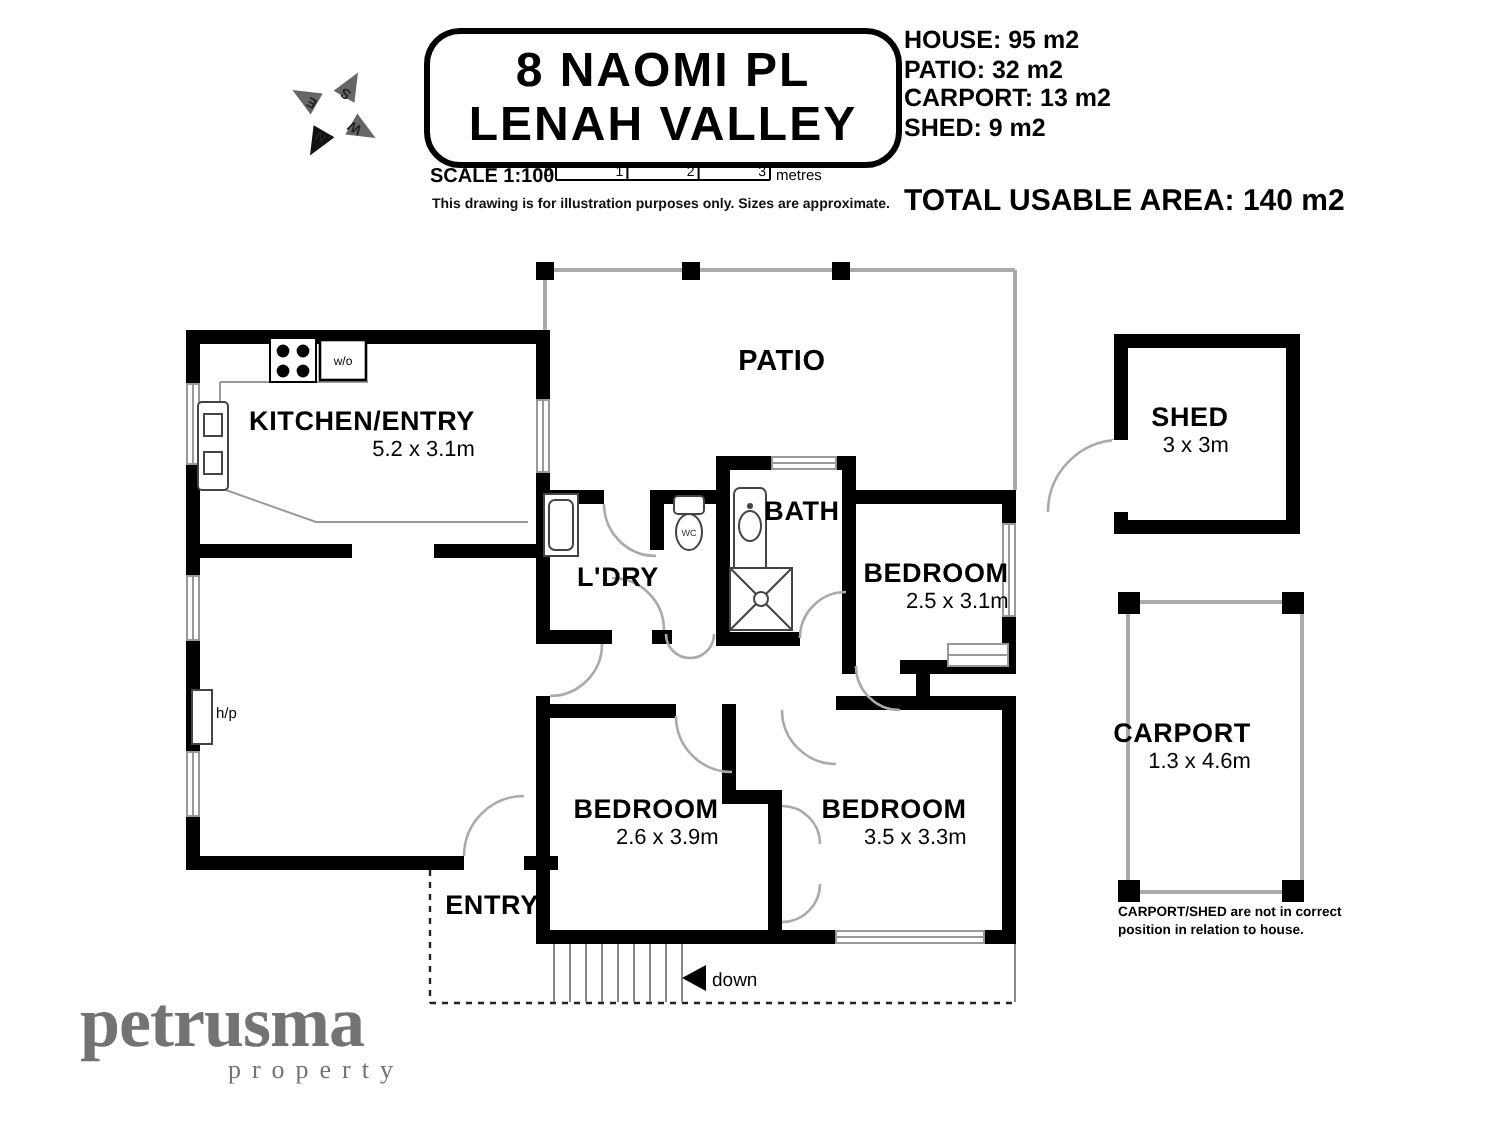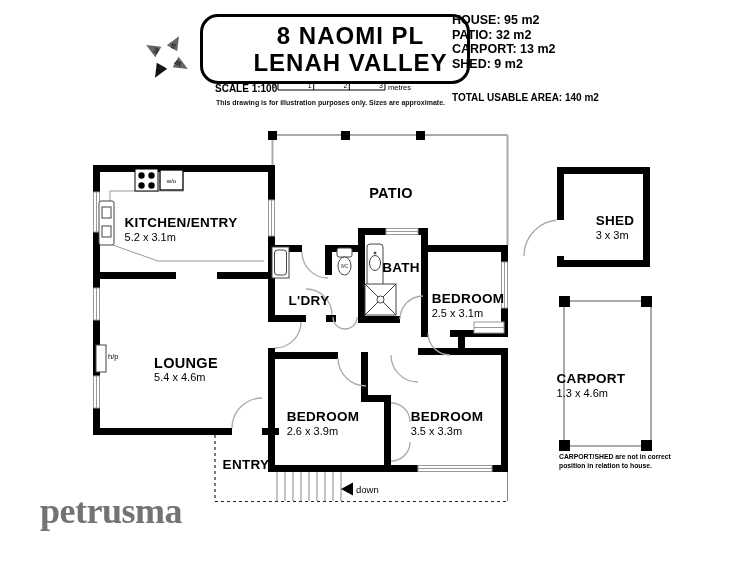--- a/index.html
+++ b/index.html
@@ -1,30 +1,30 @@
 <!DOCTYPE html>
 <html><head>
 <meta charset="utf-8">
 <style>
   html,body{margin:0;padding:0;background:#fff;}
   #stage{position:relative;width:750px;height:563px;background:#fff;overflow:hidden;
          font-family:"Liberation Sans",sans-serif;color:#000;}
   #plan-svg{position:absolute;left:0;top:0;}
   .abs{position:absolute;white-space:nowrap;}
   
-  .title-box{left:200px;top:14px;width:233px;height:64px;border:3px solid #000;border-radius:18px;
-             display:flex;flex-direction:column;align-items:center;justify-content:center;padding-left:31px;}
+  .title-box{left:212px;top:14px;width:233px;height:64px;border:3px solid #000;border-radius:18px;
+             display:flex;flex-direction:column;align-items:center;justify-content:center;}
   .title-line{font-size:24px;font-weight:bold;line-height:27px;letter-spacing:1px;}
   .info-block{left:452px;top:13px;}
   .info-line{font-size:12.5px;font-weight:bold;line-height:14.5px;}
-  .total-line{left:452px;top:92px;font-size:10px;font-weight:bold;}
+  .total-line{left:452px;top:92px;font-size:15px;font-weight:bold;}
   .scale-label{left:215px;top:83px;font-size:10px;font-weight:bold;}
   .disclaimer{left:216px;top:99px;font-size:7px;font-weight:bold;color:#111;}
   
-  .room{transform:translateX(-50%);text-align:left;margin-top:12px;}
+  .room{transform:translateX(-50%);text-align:right;}
   .rname{font-weight:bold;font-size:13.5px;letter-spacing:.3px;line-height:14px;}
   .rname.lg{font-size:14.5px;}
   .rdims{font-size:11px;margin-top:2px;line-height:11px;}
   
   .carport-note{left:559px;top:453px;font-size:6.8px;font-weight:bold;line-height:8.5px;}
   
   .logo{left:40px;top:492px;color:#737373;font-family:Liberation Serif, serif;}
   .logo-brand{font-size:36px;font-weight:bold;letter-spacing:-.5px;line-height:38px;}
   .logo-tag{width:162px;text-align:right;font-size:13px;letter-spacing:5.5px;line-height:13px;margin-top:-2px;}
 </style>
@@ -240,46 +240,43 @@
   <div class="abs room" style="left:309px;top:282px">
     <div class="rname">L'DRY</div>
   </div>
   <div class="abs room" style="left:401px;top:249px">
     <div class="rname">BATH</div>
   </div>
   <div class="abs room" style="left:468px;top:280px">
     <div class="rname">BEDROOM</div>
     <div class="rdims">2.5 x 3.1m</div>
   </div>
-  <div class="abs room" style="left:186px;top:344px">
-    <div class="rname lg">LOUNGE</div>
-    <div class="rdims">5.4 x 4.6m</div>
-  </div>
   <div class="abs room" style="left:323px;top:398px">
     <div class="rname">BEDROOM</div>
     <div class="rdims">2.6 x 3.9m</div>
   </div>
   <div class="abs room" style="left:447px;top:398px">
     <div class="rname">BEDROOM</div>
     <div class="rdims">3.5 x 3.3m</div>
   </div>
   <div class="abs room" style="left:246px;top:446px">
     <div class="rname">ENTRY</div>
   </div>
-  <div class="abs room" style="left:615px;top:202px">
+  <div class="abs room" style="left:595px;top:202px">
     <div class="rname">SHED</div>
     <div class="rdims">3 x 3m</div>
   </div>
   <div class="abs room" style="left:591px;top:360px">
     <div class="rname">CARPORT</div>
     <div class="rdims">1.3 x 4.6m</div>
   </div>
 
   <div class="abs carport-note">
     <div>CARPORT/SHED are not in correct</div>
     <div>position in relation to house.</div>
   </div>
 
   <div class="abs logo">
     <div class="logo-brand">petrusma</div>
+    <div class="logo-tag">property</div>
   </div>
 
 </div>
 
 </body></html>

